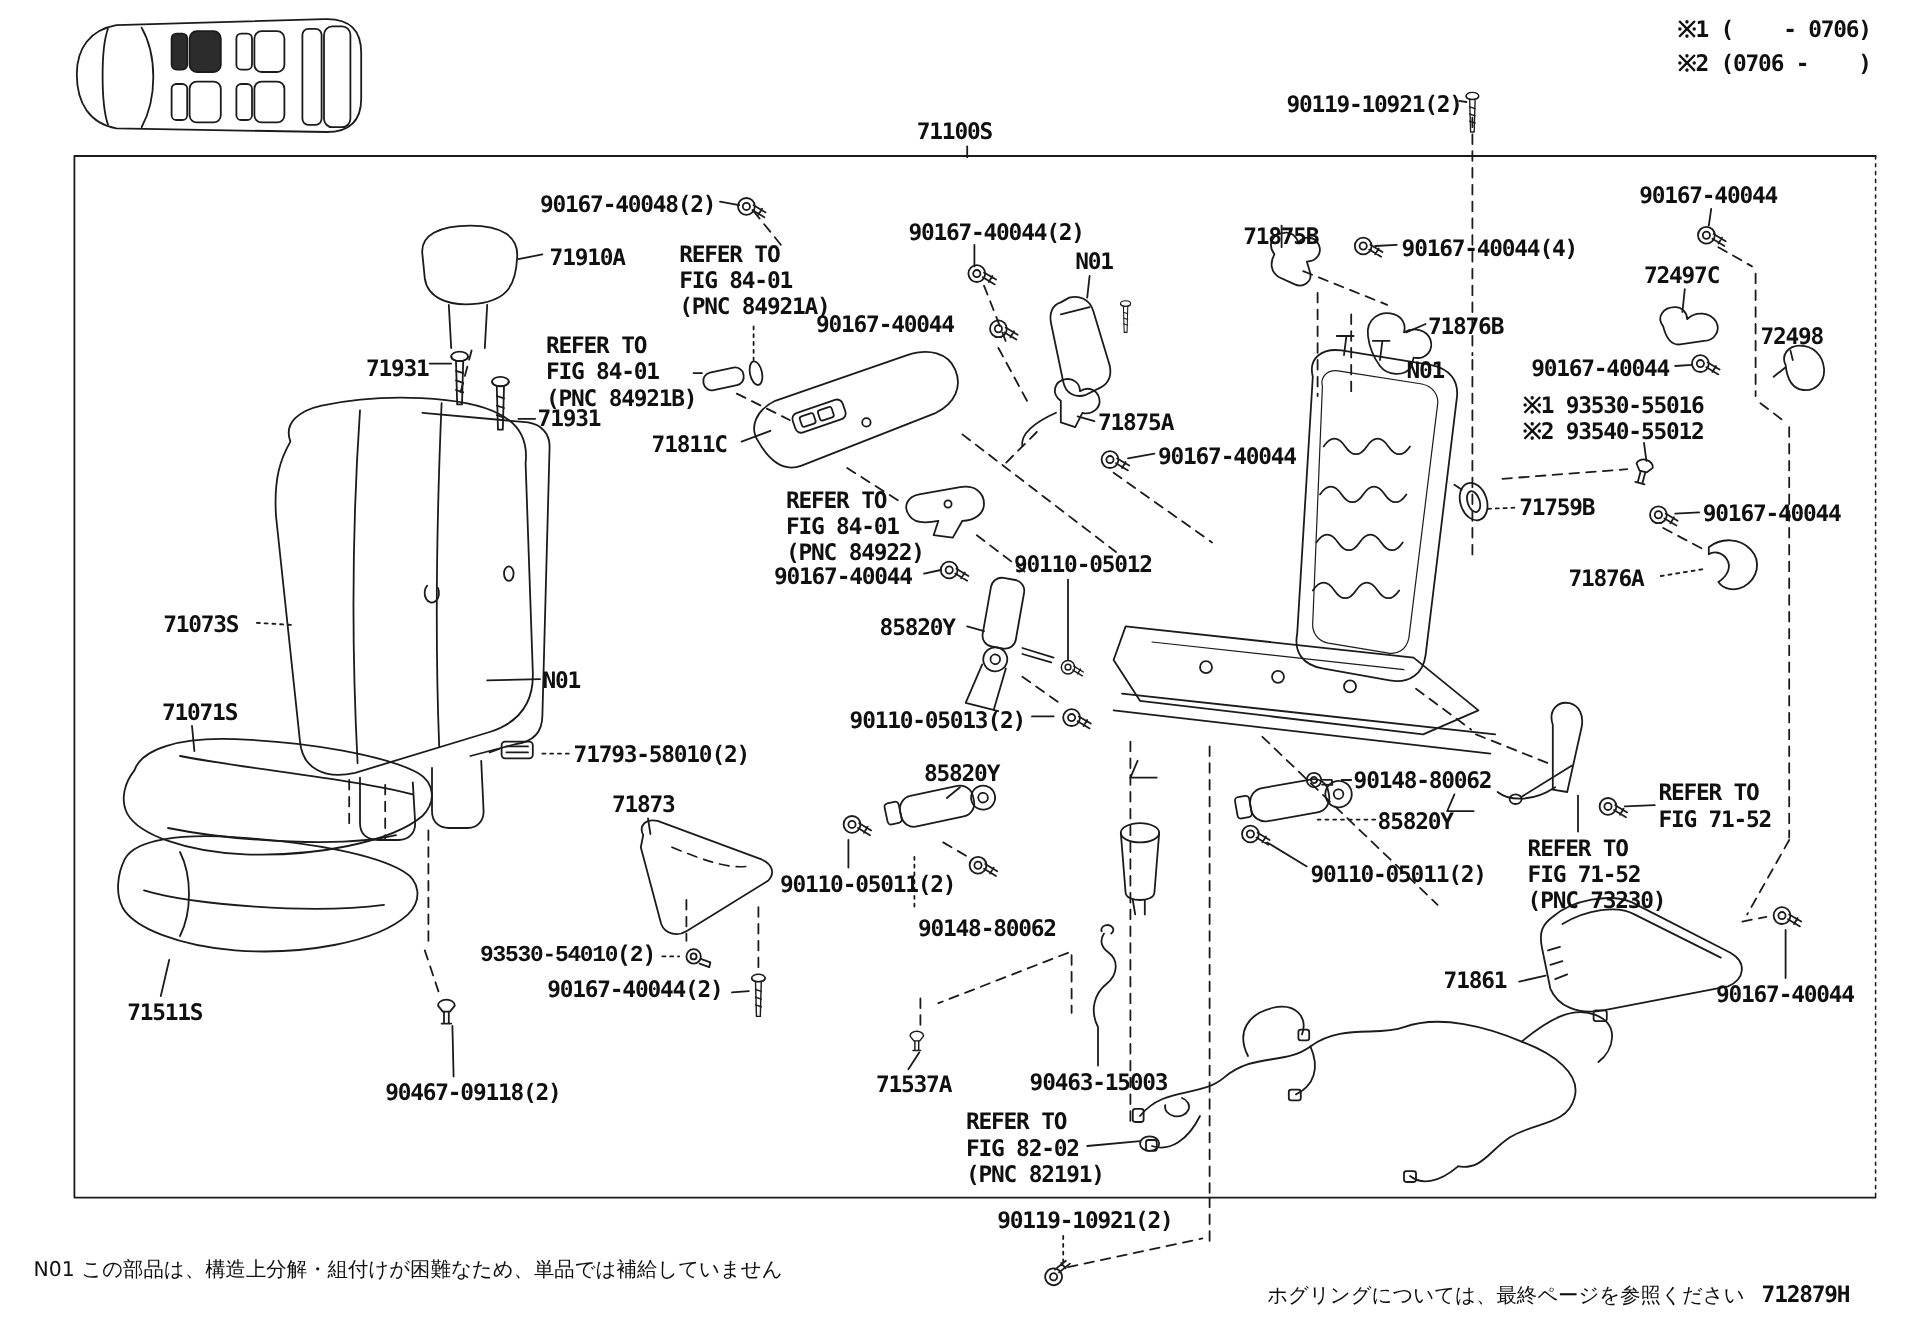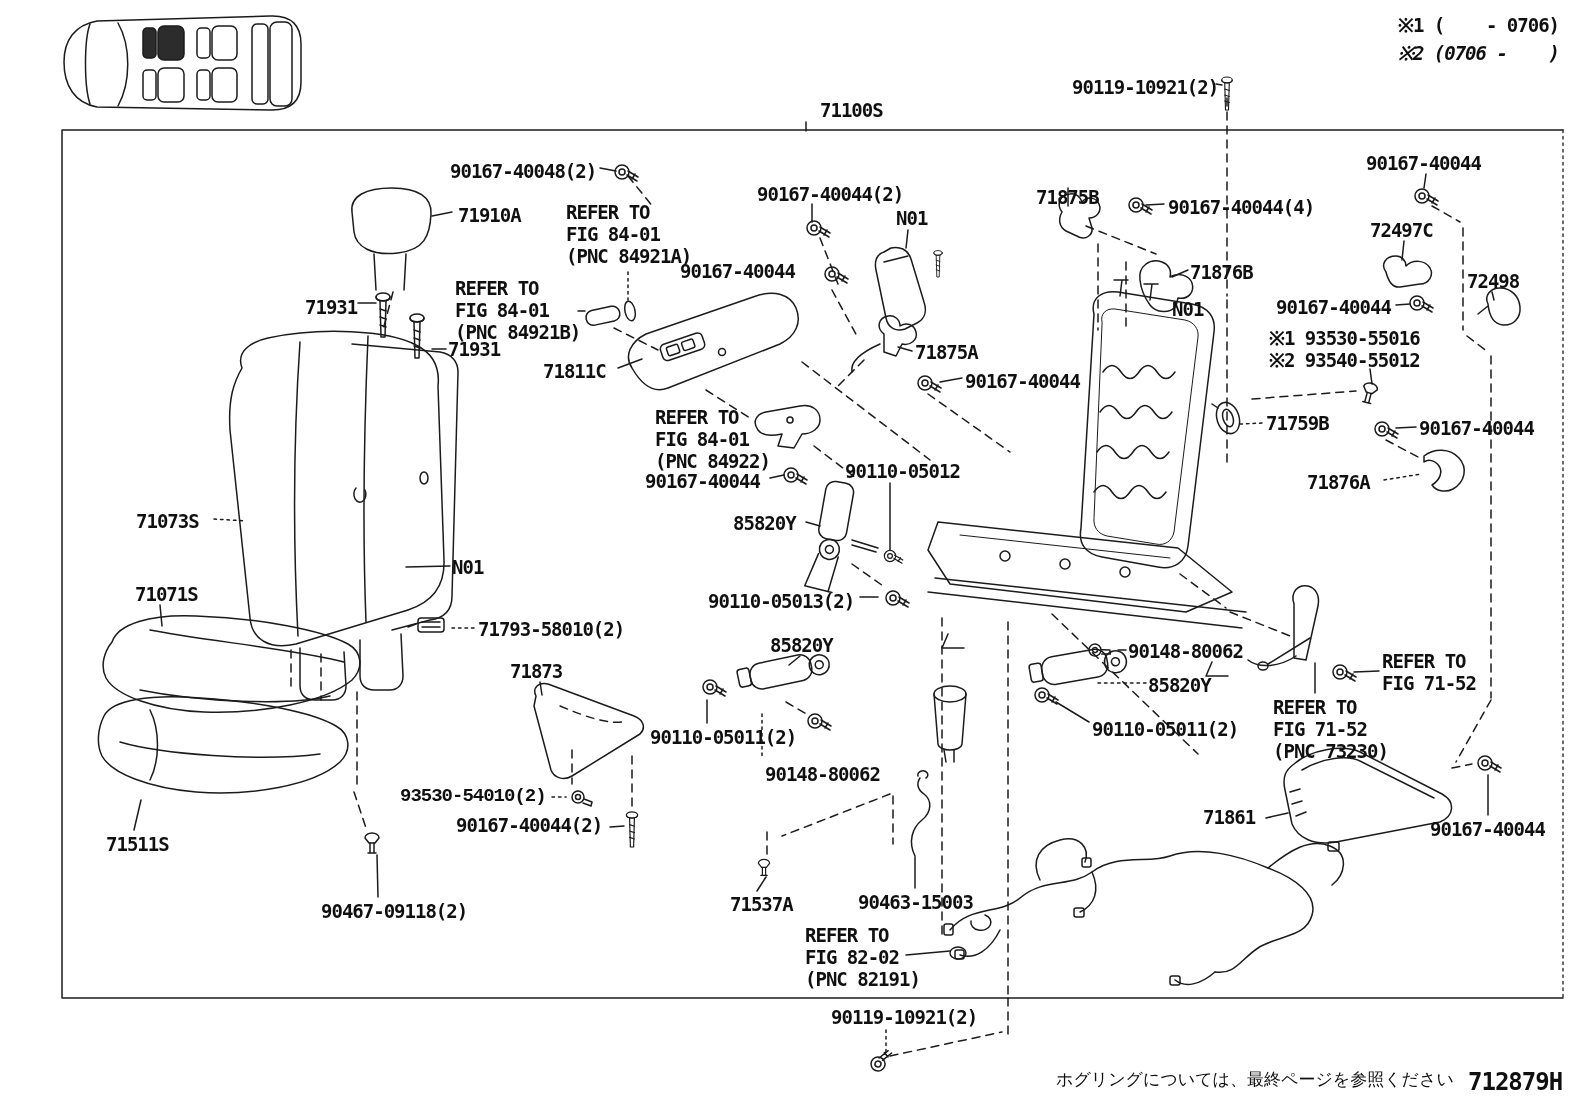--- a/index.html
+++ b/index.html
@@ -9,21 +9,21 @@
   #art *{stroke:#1b1b1b;stroke-width:1.5;fill:none;stroke-linecap:round;stroke-linejoin:round;}
   #art .dash{stroke-dasharray:8 6;stroke-width:1.4;}
   #art .dot{stroke-dasharray:2.5 4;stroke-width:1.3;}
   #art .lead{stroke-width:1.2;}
   #art .fill{fill:#2c2c2c;stroke:#1b1b1b;}
   #art .thin{stroke-width:1;}
   .plabel{position:absolute;font-weight:bold;font-size:19px;line-height:22px;
           letter-spacing:-1px;color:#101010;white-space:pre;}
   .jnote{position:absolute;font-family:"DejaVu Sans","Liberation Sans",sans-serif;
          font-size:17px;color:#101010;white-space:pre;}
-  .code{position:absolute;font-weight:bold;font-size:24px;letter-spacing:-1px;color:#101010;}
+  .code{position:absolute;font-weight:bold;font-size:19px;letter-spacing:-1px;color:#101010;}
 </style>
 </head>
 <body>
 
 <div id="stage">
 
 <svg id="art" width="1592" height="1099" viewBox="0 0 1592 1099">
   <defs>
     <g id="sym-bolt">
       <circle cx="0" cy="0" r="7"></circle>
@@ -332,25 +332,26 @@
     <use href="#sym-screw" transform="translate(1227,80) scale(0.75)"></use>
     <use href="#sym-screw" transform="translate(938,253) scale(0.6)"></use>
     <use href="#sym-grommet" transform="translate(578,797)"></use>
     <use href="#sym-grommet" transform="translate(1095,650) rotate(-20)"></use>
     <use href="#sym-pin" transform="translate(1370,390) rotate(15)"></use>
     <use href="#sym-pin" transform="translate(372,840)"></use>
     <use href="#sym-pin" transform="translate(764,865) scale(0.8)"></use>
   </g>
 </svg>
 
+<div class="jnote" style="left:28px;top:1046px">N01 この部品は、構造上分解・組付けが困難なため、単品では補給していません</div>
 <div class="jnote" style="left:1056px;top:1068px">ホグリングについては、最終ページを参照ください</div>
 <div class="code" style="left:1468px;top:1068px">712879H</div>
 
 <div class="plabel" style="left: 1072px; top: 76px;">90119-10921(2)</div>
-    <div class="plabel" style="left: 820px; top: 99px;">71100S</div>
+    <div class="plabel" style="left: 764px; top: 99px;">71100S</div>
     <div class="plabel" style="left: 450px; top: 160px;">90167-40048(2)</div>
     <div class="plabel" style="left: 458px; top: 204px; text-align: center;">71910A</div>
     <div class="plabel" style="left: 566px; top: 201px;">REFER TO
 FIG 84-01
 (PNC 84921A)</div>
     <div class="plabel" style="left: 757px; top: 183px;">90167-40044(2)</div>
     <div class="plabel" style="left: 1036px; top: 165px; margin-top: 21px;">71875B</div>
     <div class="plabel" style="left: 896px; top: 207px;">N01</div>
     <div class="plabel" style="left: 1168px; top: 196px;">90167-40044(4)</div>
     <div class="plabel" style="left: 1366px; top: 152px;">90167-40044</div>
@@ -402,14 +403,14 @@
     <div class="plabel" style="left: 1203px; top: 806px;">71861</div>
     <div class="plabel" style="left: 1430px; top: 818px;">90167-40044</div>
     <div class="plabel" style="left: 321px; top: 900px;">90467-09118(2)</div>
     <div class="plabel" style="left: 730px; top: 893px;">71537A</div>
     <div class="plabel" style="left: 858px; top: 891px;">90463-15003</div>
     <div class="plabel" style="left: 805px; top: 924px;">REFER TO
 FIG 82-02
 (PNC 82191)</div>
     <div class="plabel" style="left: 831px; top: 1006px;">90119-10921(2)</div>
     <div class="plabel" style="left: 1398px; top: 14px;">※1 (    - 0706)</div>
-    <div class="plabel" style="left: 1398px; top: 42px; font-style: italic;">※2 (0706 -    )</div>
+    <div class="plabel" style="left: 1398px; top: 42px;">※2 (0706 -    )</div>
   </div>
 
 </body></html>

